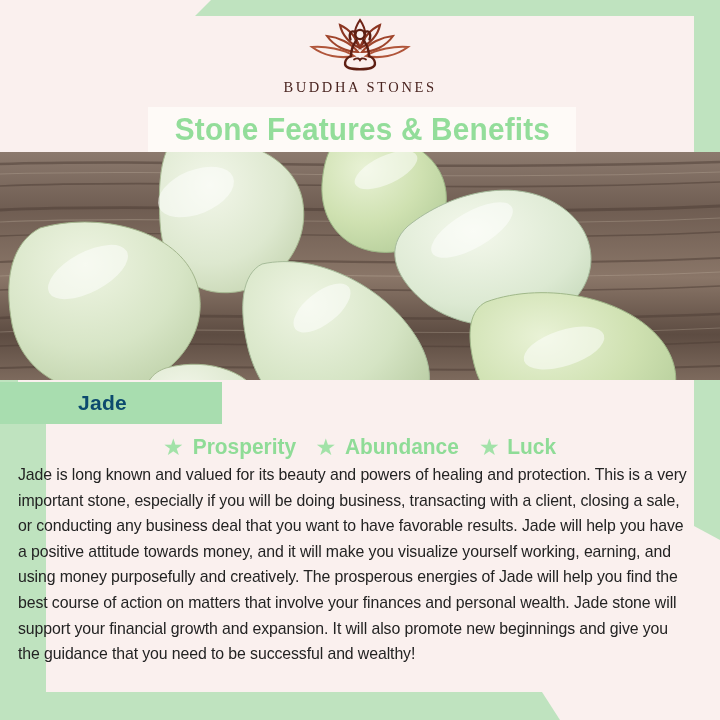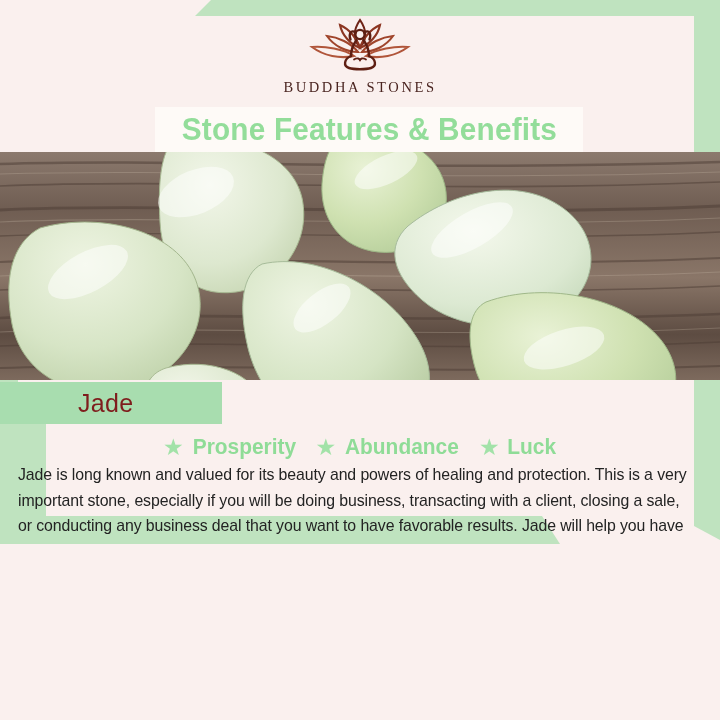--- a/index.html
+++ b/index.html
@@ -8,21 +8,21 @@
     width: 720px;
     height: 720px;
     overflow: hidden;
     font-family: "Liberation Sans", sans-serif;
     background: #faf0ee;
   }
 
   .poster {
     position: relative;
     width: 720px;
-    height: 544px;
+    height: 720px;
     background: #faf0ee;
     overflow: hidden;
   }
 
   
   .deco-top-right {
     position: absolute;
     top: 0; left: 195px; width: 525px; height: 16px;
     background: #bfe3bf;
     clip-path: polygon(16px 0, 100% 0, 100% 100%, 0 100%);
@@ -64,21 +64,21 @@
     font-family: "Liberation Serif", serif;
     font-size: 14.5px;
     letter-spacing: 2.6px;
     color: #4a2420;
     font-weight: 400;
   }
 
   
   .title-banner {
     position: absolute;
-    top: 107px; left: 155px; width: 428px; height: 45px;
+    top: 107px; left: 148px; width: 428px; height: 45px;
     background: #fefaf7;
     display: flex; align-items: center; justify-content: center;
     z-index: 6;
   }
   .title-text {
     font-size: 31px;
     font-weight: 700;
     color: #93dd9a;
     letter-spacing: 0.2px;
     white-space: nowrap;
@@ -98,23 +98,23 @@
   
   .jade-band {
     position: absolute;
     top: 382px; left: 0; width: 222px; height: 42px;
     background: #a8ddaf;
     display: flex; align-items: center;
     z-index: 5;
   }
   .jade-band-label {
     margin-left: 78px;
-    color: #7f1d1d;
-    font-size: 25px;
-    font-weight: 400;
+    color: #0c4a6e;
+    font-size: 21px;
+    font-weight: 700;
     letter-spacing: 0.3px;
   }
 
   
   .benefits {
     position: absolute;
     top: 432px; left: 18px; width: 684px; height: 30px;
     display: flex; align-items: center; justify-content: center;
     gap: 17px;
     z-index: 5;

